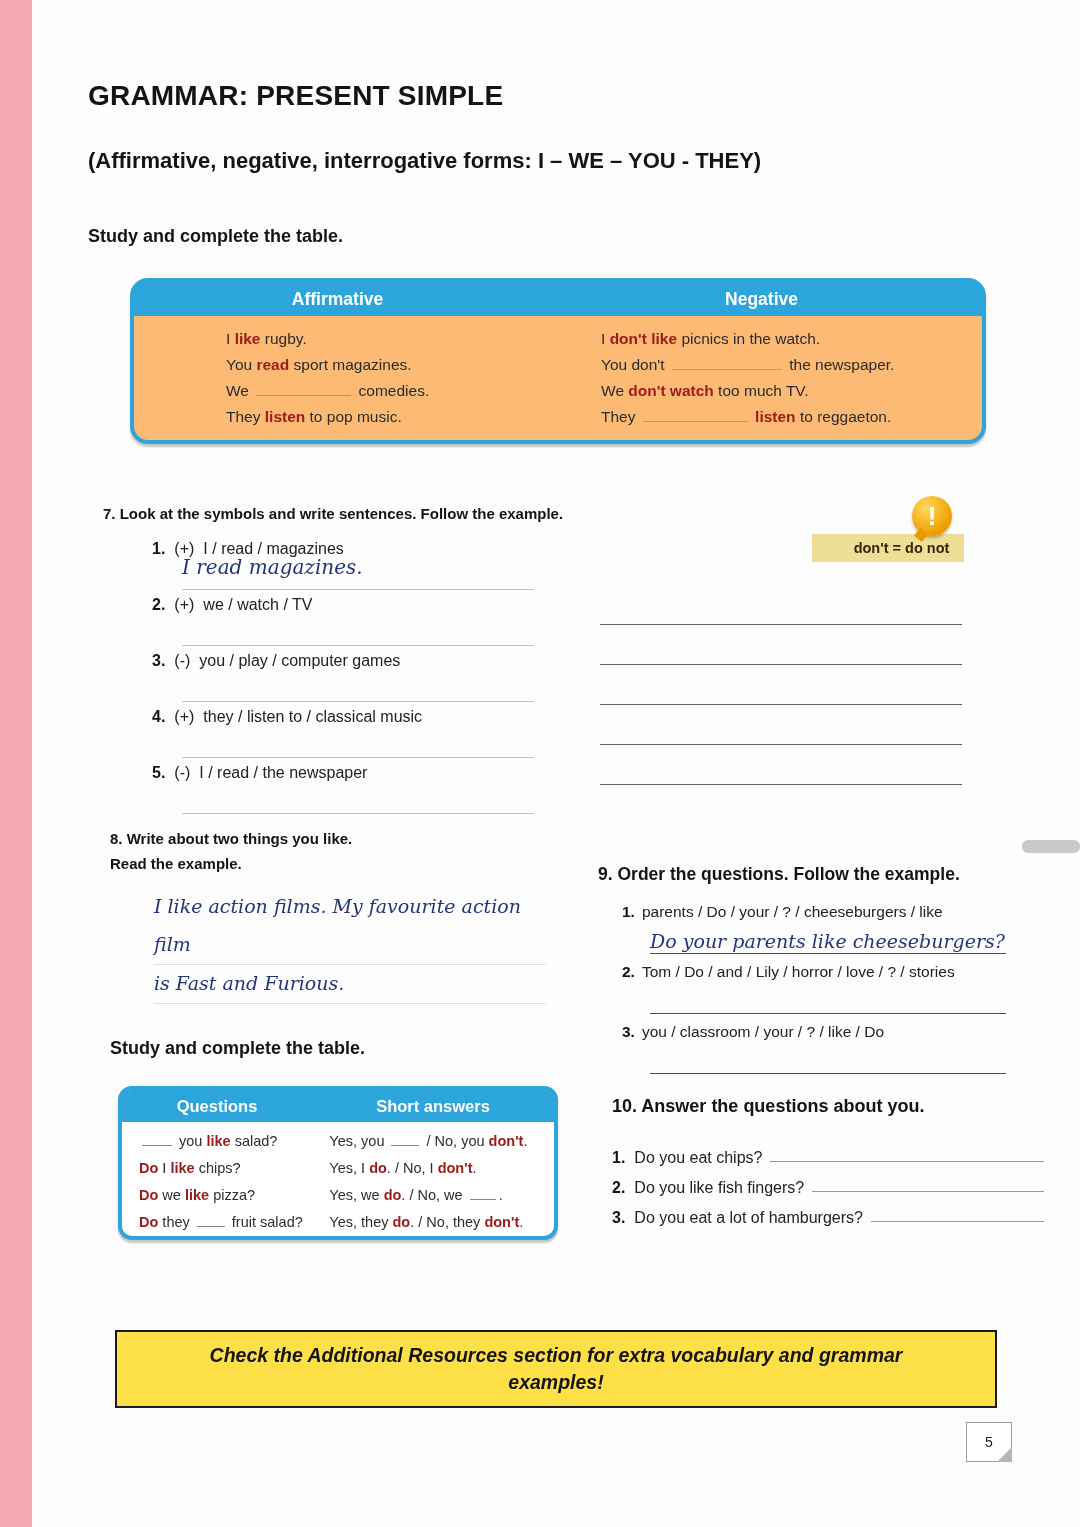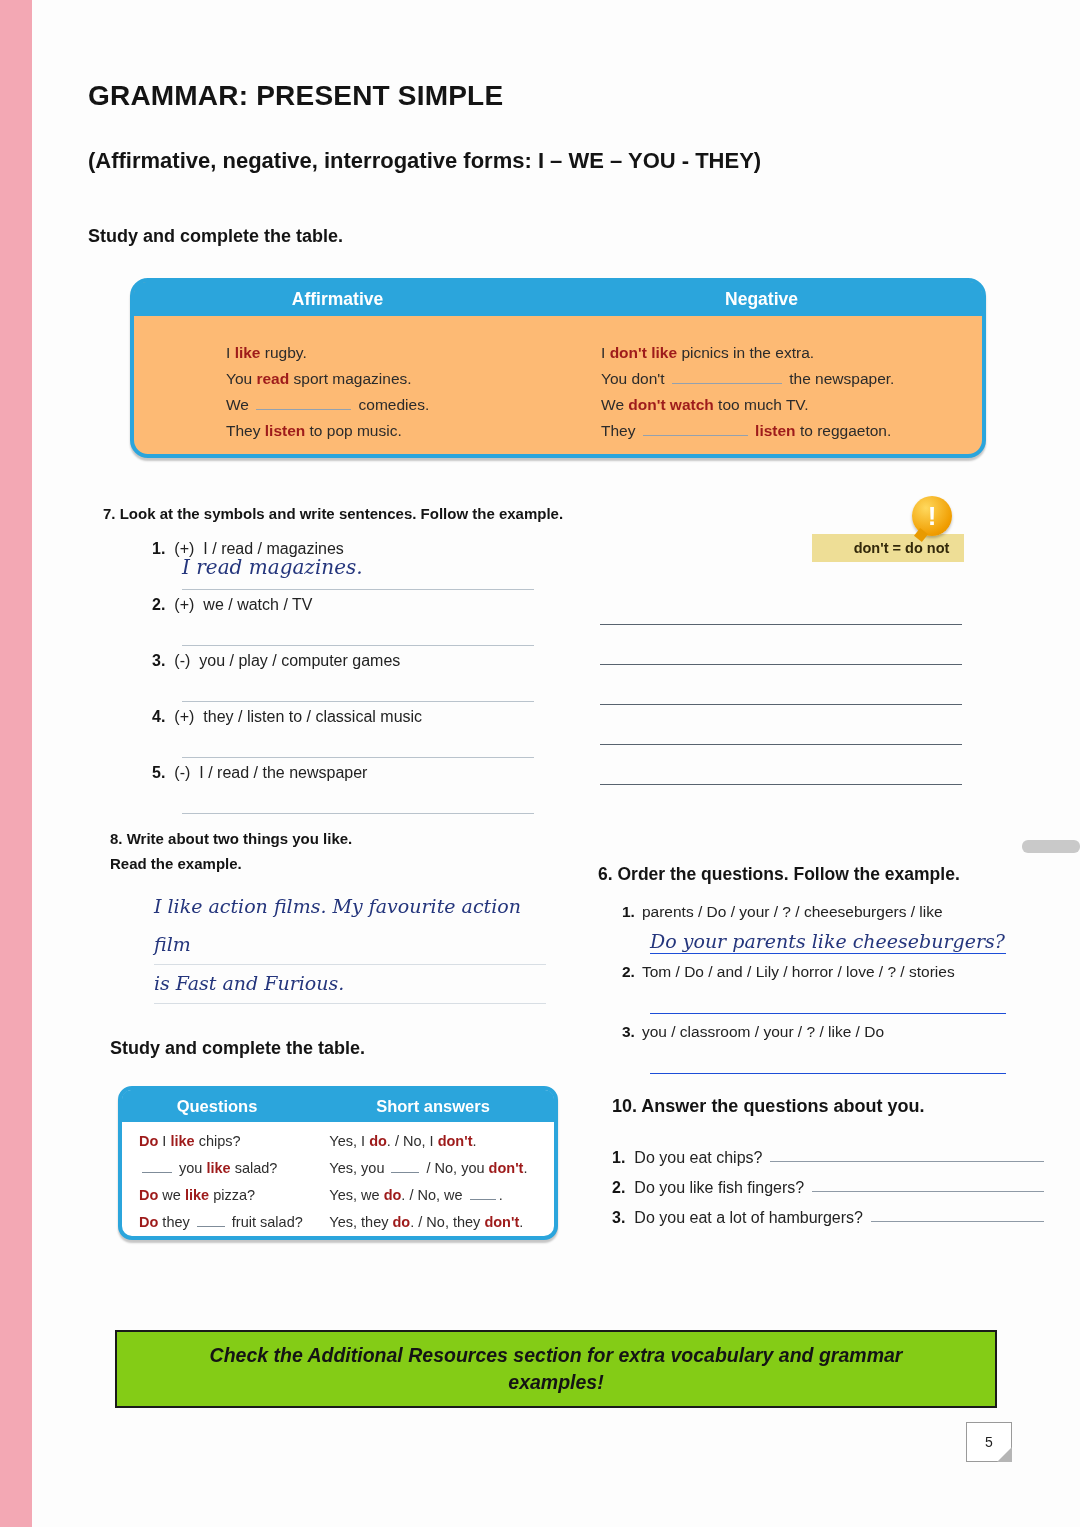--- a/index.html
+++ b/index.html
@@ -20,21 +20,21 @@
   .instr2 { position:absolute; left:110px; top:1038px; font-size:18px; font-weight:bold; color:#141414; }
 
   
   .table1 { position:absolute; left:130px; top:278px; width:856px;
     border:4px solid var(--accent-blue,#2ba5dc); border-radius:18px; background:#fdba74;
     box-shadow:0 3px 2px rgba(0,0,0,.22); padding-bottom:10px; }
   .t1head { display:flex; height:34px; background:var(--accent-blue,#2ba5dc);
     border-radius:12px 12px 0 0; align-items:center; color:#fff; font-weight:bold; font-size:17.5px; }
   .t1head .hcell-l { width:48%; text-align:center; }
   .t1head .hcell-r { width:52%; text-align:center; }
-  .t1body { display:flex; padding-top:24px; }
+  .t1body { display:flex; padding-top:10px; }
   .col-aff { width:48%; padding-left:92px; }
   .col-neg { width:52%; padding-left:60px; }
   .trow { font-size:15.5px; line-height:26px; color:#2b2b2b; white-space:nowrap; }
 
   .kw { font-weight:bold; color:var(--keyword-red,#9e1b1b); }
   .blank { display:inline-block; height:13px; border-bottom:1px solid #93a1af; margin:0 3px; }
 
   
   .ex7 { position:absolute; left:103px; top:505px; width:480px; }
   .ex-heading { font-size:15px; font-weight:bold; color:#141414; }
@@ -96,21 +96,21 @@
   
   .ex10 { position:absolute; left:612px; top:1096px; width:432px; }
   .ex10-heading { font-size:18px; font-weight:bold; color:#141414; }
   .ex10-items { margin-top:20px; }
   .ex10-row { display:flex; align-items:flex-end; height:30px; font-size:16px; color:#222; }
   .ex10-row .num { margin-right:9px; }
   .ex10-fill { flex:1; margin-left:8px; border-bottom:1px solid #8f9aa6; height:1px; margin-bottom:5px; }
 
   
   .footer-box { position:absolute; left:115px; top:1330px; width:882px; height:78px;
-    border:2px solid #1a1a1a; background:#84cc16; display:flex; align-items:center; justify-content:center;
+    border:2px solid #1a1a1a; background:#fde047; display:flex; align-items:center; justify-content:center;
     text-align:center; padding:0 70px; }
   .footer-box .txt { font-size:19.5px; font-weight:bold; font-style:italic; line-height:27px; color:#141414; }
 
   .pagenum { position:absolute; left:966px; top:1422px; width:46px; height:40px;
     border:1px solid #9a9a9a; background:#fff; display:flex; align-items:center; justify-content:center;
     font-size:14px; color:#222; }
   .pagenum .fold { position:absolute; right:-1px; bottom:-1px; width:0; height:0;
     border-style:solid; border-width:0 0 15px 15px; border-color:transparent transparent #b5b5b5 transparent; }
 
   .artifact1 { position:absolute; left:1022px; top:840px; width:58px; height:13px;
@@ -133,21 +133,21 @@
       <div class="hcell-r">Negative</div>
     </div>
     <div class="t1body">
       <div class="col-aff">
         <div class="trow"><span>I </span><span class="kw">like</span><span> rugby.</span></div>
         <div class="trow"><span>You </span><span class="kw">read</span><span> sport magazines.</span></div>
         <div class="trow"><span>We </span><span class="blank" style="width: 95px;"></span><span> comedies.</span></div>
         <div class="trow"><span>They </span><span class="kw">listen</span><span> to pop music.</span></div>
       </div>
       <div class="col-neg">
-        <div class="trow"><span>I </span><span class="kw">don't like</span><span> picnics in the extra.</span></div>
+        <div class="trow"><span>I </span><span class="kw">don't like</span><span> picnics in the watch.</span></div>
         <div class="trow"><span>You don't </span><span class="blank" style="width: 110px;"></span><span> the newspaper.</span></div>
         <div class="trow"><span>We </span><span class="kw">don't watch</span><span> too much TV.</span></div>
         <div class="trow"><span>They </span><span class="blank" style="width: 105px;"></span><span> </span><span class="kw">listen</span><span> to reggaeton.</span></div>
       </div>
     </div>
   </div>
 
   <div class="ex7">
     <div class="ex-heading">7. Look at the symbols and write sentences. Follow the example.</div>
     <div class="ex7-items">
@@ -224,21 +224,21 @@
   <div class="ex8">
     <div class="ex-heading">8. Write about two things you like.</div>
     <div class="ex-heading">Read the example.</div>
     <div class="ex8-hand">
       <div class="hline"><span class="hand">I like action films. My favourite action film</span></div>
       <div class="hline"><span class="hand">is Fast and Furious.</span></div>
     </div>
   </div>
 
   <div class="ex9">
-    <div class="ex9-heading">6. Order the questions. Follow the example.</div>
+    <div class="ex9-heading">9. Order the questions. Follow the example.</div>
     <div class="ex9-items">
 
       <div class="ex9-item">
         <div class="ex9-q">
           <span class="num">1.</span>
           <span>parents / Do / your / ? / cheeseburgers / like</span>
         </div>
         <div class="ex9-ansline">
           <span class="hand">Do your parents like cheeseburgers?</span>
         </div>
@@ -269,26 +269,26 @@
 
   <div class="instr2">Study and complete the table.</div>
 
   <div class="table2">
     <div class="t2head">
       <div class="hcell-l">Questions</div>
       <div class="hcell-r">Short answers</div>
     </div>
     <div class="t2body">
       <div class="t2row">
+        <div class="t2q"><span class="blank" style="width: 30px;"></span><span> you </span><span class="kw">like</span><span> salad?</span></div>
+        <div class="t2a"><span>Yes, you </span><span class="blank" style="width: 28px;"></span><span> / No, you </span><span class="kw">don't</span><span>.</span></div>
+      </div>
+      <div class="t2row">
         <div class="t2q"><span class="kw">Do</span><span> I </span><span class="kw">like</span><span> chips?</span></div>
         <div class="t2a"><span>Yes, I </span><span class="kw">do</span><span>. / No, I </span><span class="kw">don't</span><span>.</span></div>
-      </div>
-      <div class="t2row">
-        <div class="t2q"><span class="blank" style="width: 30px;"></span><span> you </span><span class="kw">like</span><span> salad?</span></div>
-        <div class="t2a"><span>Yes, you </span><span class="blank" style="width: 28px;"></span><span> / No, you </span><span class="kw">don't</span><span>.</span></div>
       </div>
       <div class="t2row">
         <div class="t2q"><span class="kw">Do</span><span> we </span><span class="kw">like</span><span> pizza?</span></div>
         <div class="t2a"><span>Yes, we </span><span class="kw">do</span><span>. / No, we </span><span class="blank" style="width: 26px;"></span><span>.</span></div>
       </div>
       <div class="t2row">
         <div class="t2q"><span class="kw">Do</span><span> they </span><span class="blank" style="width: 28px;"></span><span> fruit salad?</span></div>
         <div class="t2a"><span>Yes, they </span><span class="kw">do</span><span>. / No, they </span><span class="kw">don't</span><span>.</span></div>
       </div>
     </div>

